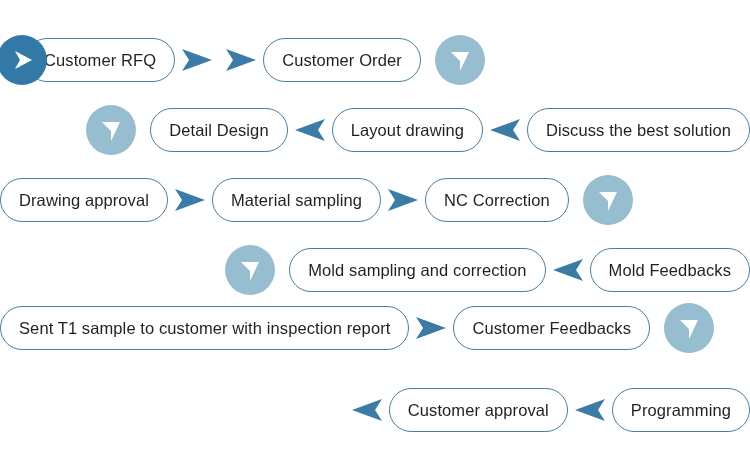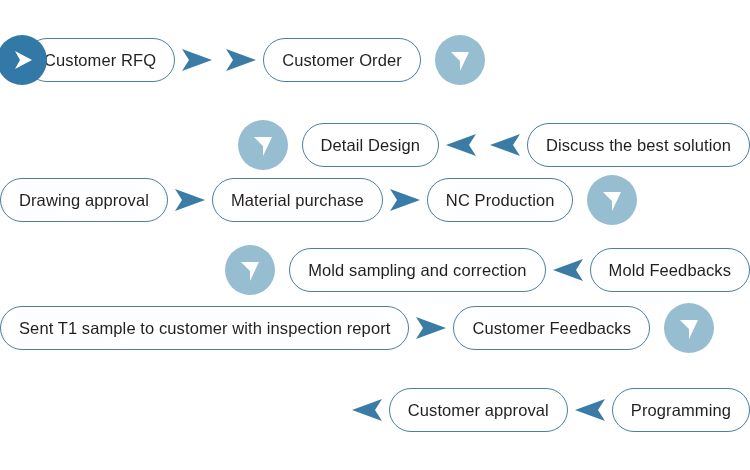--- a/index.html
+++ b/index.html
@@ -115,64 +115,67 @@
       <span class="node-label">Customer Order</span>
     </div>
     <div class="gap-m"></div>
     <div class="badge badge-down">
       <svg width="28" height="28" viewBox="0 0 28 28" aria-hidden="true">
         <path d="M5 6 L23 6 L14 25 L14 15 Z" fill="#ffffff"></path>
       </svg>
     </div>
   </div>
 
-  <div class="flow-row align-right" style="top:121px;padding-left:12px;">
+  <div class="flow-row align-right" style="top:106px;padding-left:12px;">
     <div class="badge badge-down">
       <svg width="28" height="28" viewBox="0 0 28 28" aria-hidden="true">
         <path d="M5 6 L23 6 L14 25 L14 15 Z" fill="#ffffff"></path>
       </svg>
     </div>
     <div class="gap-m"></div>
     <div class="node">
       <span class="node-label">Detail Design</span>
     </div>
     <div class="arrow">
       <svg width="36" height="30" viewBox="0 0 36 30" aria-hidden="true">
         <path d="M33 4 L3 15 L33 26 L26 15 Z" fill="#3a7ca5"></path>
       </svg>
     </div>
+    <div class="node">
+      <span class="node-label">Layout drawing</span>
+    </div>
     <div class="arrow">
       <svg width="36" height="30" viewBox="0 0 36 30" aria-hidden="true">
         <path d="M33 4 L3 15 L33 26 L26 15 Z" fill="#3a7ca5"></path>
       </svg>
     </div>
     <div class="node">
       <span class="node-label">Discuss the best solution</span>
     </div>
   </div>
 
   <div class="flow-row align-left" style="top:176px;text-align:center;">
     <div class="node">
       <span class="node-label">Drawing approval</span>
     </div>
     <div class="arrow">
       <svg width="36" height="30" viewBox="0 0 36 30" aria-hidden="true">
         <path d="M3 4 L33 15 L3 26 L10 15 Z" fill="#3a7ca5"></path>
       </svg>
     </div>
     <div class="node">
-      <span class="node-label">Material purchase</span>
-    </div>
-    <div class="arrow">
-      <svg width="36" height="30" viewBox="0 0 36 30" aria-hidden="true">
-        <path d="M3 4 L33 15 L3 26 L10 15 Z" fill="#3a7ca5"></path>
-      </svg>
-    </div>
-    <div class="node">
-      <span class="node-label">NC Production</span>
+      <span class="node-label">Material sampling</span>
+    </div>
+    <div class="arrow">
+      <svg width="36" height="30" viewBox="0 0 36 30" aria-hidden="true">
+        <path d="M3 4 L33 15 L3 26 L10 15 Z" fill="#3a7ca5"></path>
+      </svg>
+    </div>
+    <div class="node">
+      <span class="node-label">NC Correction</span>
     </div>
     <div class="gap-m"></div>
     <div class="badge badge-down">
       <svg width="28" height="28" viewBox="0 0 28 28" aria-hidden="true">
         <path d="M5 6 L23 6 L14 25 L14 15 Z" fill="#ffffff"></path>
       </svg>
     </div>
   </div>
 
   <div class="flow-row align-right" style="top:246px;">

